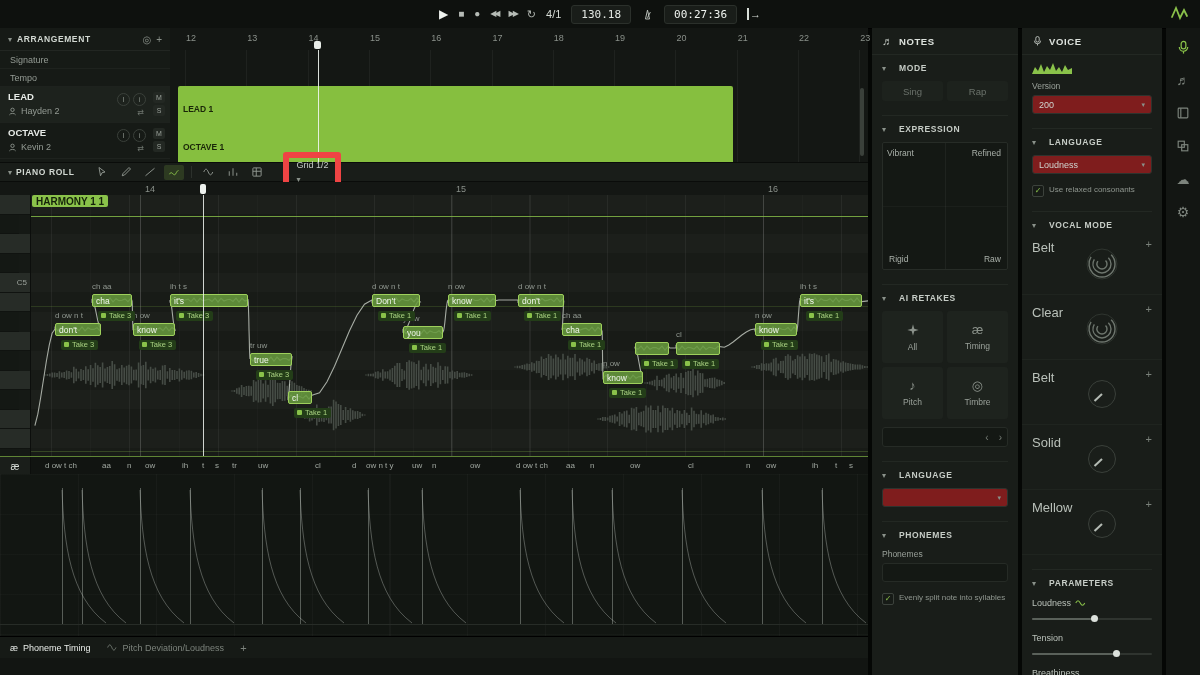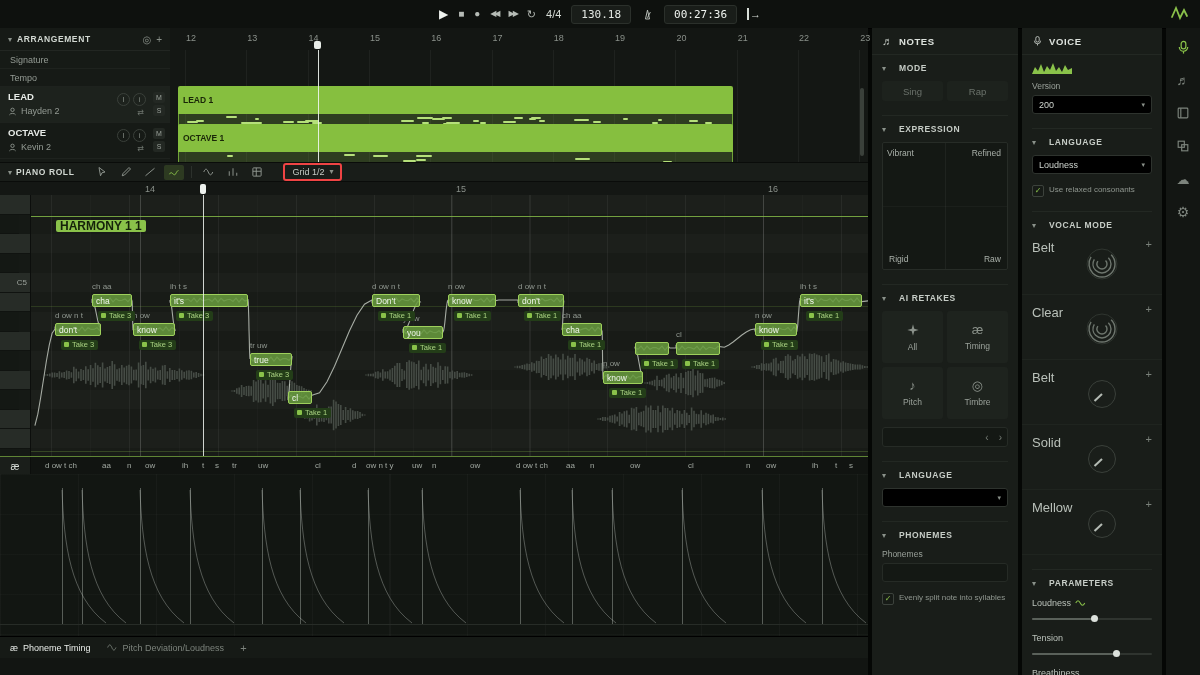--- a/index.html
+++ b/index.html
@@ -37,55 +37,55 @@
   .ms{position:absolute;right:5px;top:5px;display:flex;flex-direction:column;gap:2px;}
   .msb{width:12px;height:11px;background:#232823;border-radius:2px;color:#9aa19a;font-size:7px;display:flex;align-items:center;justify-content:center;}
   
   #arr-timeline{position:absolute;left:170px;top:0;width:698px;height:22px;background:#131613;border-bottom:7px solid #bef264;}
   #tl-nums span{position:absolute;top:5px;color:#8a908a;font-size:9px;}
   #arr-marker{position:absolute;top:13px;width:7px;height:8px;background:#e8ece8;border-radius:2px;}
   #arr-clips{position:absolute;left:170px;top:22px;width:698px;height:112px;background:#141714;overflow:hidden;}
   .vline{position:absolute;top:0;bottom:0;width:1px;background:rgba(255,255,255,.05);}
   .clip{position:absolute;width:555px;}
   .clip-head{height:14px;background:#86bf3f;border-radius:2px 2px 0 0;color:#1a2608;font-size:8.5px;font-weight:bold;
-             display:flex;align-items:center;padding:7px 5px;}
+             display:flex;align-items:center;padding:16px 5px;}
   .clip-body{position:relative;height:20px;background:rgba(122,176,66,.25);border:1px solid #6fa238;border-top:none;
              border-radius:0 0 2px 2px;overflow:hidden;}
   .clip-mini-note{position:absolute;height:2px;background:#b5e07a;border-radius:1px;}
   #arr-playhead{position:absolute;top:0;bottom:0;width:1px;background:rgba(240,245,240,.9);}
   #arr-scroll{position:absolute;width:4px;border-radius:2px;background:#3a403a;}
   
   #pr-toolbar{position:absolute;left:0;top:134px;width:868px;height:20px;background:#191d19;border-top:1px solid #0a0c0a;
               border-bottom:1px solid #0a0c0a;display:flex;align-items:center;gap:4px;padding:0 8px;box-sizing:border-box;}
   .tool{width:20px;height:15px;display:flex;align-items:center;justify-content:center;border-radius:2px;}
   .tool svg{stroke:#969d96;fill:none;stroke-width:1.2;}
   .tool.active{background:rgba(138,194,74,.18);}
   .tool.active svg{stroke:#8ac24a;}
   .tsep{width:1px;height:12px;background:#2c312c;margin:0 3px;}
-  .gridbtn{display:flex;align-items:flex-start;gap:5px;border:2px solid #ef4444;border-radius:3px;padding:2px 7px;color:#c4cac4;font-size:9px;}
+  .gridbtn{display:flex;align-items:flex-start;gap:5px;border:6px solid #ef4444;border-radius:3px;padding:2px 7px;color:#c4cac4;font-size:9px;flex-direction:column;}
   
   #pr-ruler{position:absolute;left:0;top:154px;width:868px;height:13px;background:#141714;border-bottom:1px solid #1e221e;}
   #pr-ruler span{position:absolute;top:2px;color:#8a908a;font-size:9px;}
   #pr-marker{position:absolute;left:200px;top:2px;width:6px;height:10px;background:#eef2ee;border-radius:2px;}
   
   #pr-main{position:absolute;left:0;top:167px;width:868px;height:261px;overflow:hidden;
     background:
       repeating-linear-gradient(90deg, rgba(255,255,255,.035) 0 1px, transparent 1px 77.9px),
       repeating-linear-gradient(90deg, rgba(255,255,255,.018) 0 1px, transparent 1px 38.95px),
       repeating-linear-gradient(180deg, #1c1f1b 0 19.5px, #181b17 19.5px 39px);
     background-position:140px 0,140px 0,0 0;}
   #pr-grid .barline{position:absolute;top:0;bottom:0;width:1px;background:rgba(255,255,255,.13);}
   #pr-keys{position:absolute;left:0;top:0;width:30px;height:261px;background:#151915;border-right:1px solid #0c0e0c;z-index:5;}
   .key{position:absolute;left:0;height:19.5px;box-sizing:border-box;border-bottom:1px solid #101310;}
   .key.w{width:30px;background:#272c27;}
   .key.b{width:19px;background:#141814;}
   .key span{position:absolute;right:3px;top:5px;font-size:8px;color:#9aa19a;}
   .lane-line{position:absolute;left:30px;right:0;height:1px;}
-  #harmony-pill{position:absolute;left:32px;top:25px;height:12px;background:#8ac24a;border-radius:2px;color:#15220a;
-                font-size:12px;font-weight:bold;display:flex;align-items:center;padding:0 4px;z-index:6;margin-left:24px;}
+  #harmony-pill{position:absolute;left:32px;top:0;height:12px;background:#8ac24a;border-radius:2px;color:#15220a;
+                font-size:10px;font-weight:bold;display:flex;align-items:center;padding:0 4px;z-index:6;}
   #pr-svg{position:absolute;left:0;top:0;z-index:3;}
   #pr-notes{position:absolute;left:0;top:0;width:868px;height:261px;z-index:4;}
   .note{position:absolute;height:13px;background:rgba(103,153,61,.88);border:1px solid #9ed05c;border-radius:2px;
         color:#f0f5ec;font-size:8.5px;line-height:12px;padding-left:3px;box-sizing:border-box;white-space:nowrap;overflow:visible;}
   .nph{position:absolute;color:#8f968f;font-size:8px;white-space:nowrap;}
   .take{position:absolute;display:flex;align-items:center;gap:3px;background:#233d18;border-radius:2px;
         padding:1px 4px 1px 3px;color:#aad382;font-size:7.5px;line-height:1;z-index:5;}
   .tksq{width:5px;height:5px;background:#8ac24a;border-radius:1px;display:inline-block;}
   #pr-playhead{position:absolute;top:0;bottom:0;width:1px;background:rgba(240,245,240,.85);z-index:7;}
   
@@ -124,21 +124,21 @@
   #xy-pad:after{content:"";position:absolute;left:0;right:0;top:50%;height:1px;background:rgba(255,255,255,.03);}
   .xy-lab{position:absolute;font-size:8.5px;color:#a9b0a9;}
   .retake-grid{margin:8px 10px 0;display:grid;grid-template-columns:1fr 1fr;gap:4px;}
   .rtbtn{height:52px;background:#1e231e;border-radius:3px;display:flex;flex-direction:column;align-items:center;justify-content:center;gap:5px;}
   .rtbtn .ric{color:#8a918a;font-size:13px;line-height:1;display:flex;}
   .rtbtn .rlb{color:#9aa19a;font-size:8.5px;}
   .navrow{margin:8px 10px 0;height:18px;background:#141814;border:1px solid #262b26;border-radius:3px;
           display:flex;align-items:center;}
   .navrow .fld{flex:1;}
   .navrow .nav{color:#777e77;font-size:10px;padding:0 5px;}
-  .dd{margin:8px 10px 0;height:17px;background:#000000;border:1px solid #2e332e;border-radius:3px;
+  .dd{margin:8px 10px 0;height:17px;background:#7f1d1d;border:1px solid #2e332e;border-radius:3px;
       display:flex;align-items:center;padding:0 6px;}
   .dd .val{flex:1;font-size:9px;color:#cfd5cf;}
   .dd .dchev{color:#8a918a;font-size:7px;}
   .minilab{margin:9px 10px 0;font-size:8.5px;color:#9aa19a;}
   .input{margin:4px 10px 0;height:17px;background:#141814;border:1px solid #262b26;border-radius:3px;}
   .cbrow{margin:11px 10px 0;display:flex;align-items:flex-start;gap:5px;}
   .cb{width:10px;height:10px;border:1px solid #3c423c;background:#171b17;border-radius:2px;flex:none;
       display:flex;align-items:center;justify-content:center;}
   .cb .tick{color:#8ac24a;font-size:8px;line-height:1;}
   .cblab{font-size:8px;color:#8f968f;line-height:1.25;}
@@ -167,21 +167,21 @@
 <div id="app">
 
   <div id="topbar">
     <div class="tcenter">
       <span class="tbtn play">▶</span>
       <span class="tbtn">■</span>
       <span class="tbtn">●</span>
       <span class="tbtn" style="font-size:8px;letter-spacing:-2px;">◀◀</span>
       <span class="tbtn" style="font-size:8px;letter-spacing:-2px;">▶▶</span>
       <span class="tbtn" style="font-size:11px;">↻</span>
-      <span class="sig">4/4</span>
+      <span class="sig">4/1</span>
       <span class="tbox">130.18</span>
       <span style="display:flex;">
         <svg width="13" height="13" viewBox="0 0 16 16" stroke="#b9bfb9" fill="none" stroke-width="1.2">
           <path d="M5.5 13.5L8 2.5l2.5 11z"></path>
             <line x1="8" y1="12" x2="11.5" y2="5"></line>
         </svg>
       </span>
       <span class="tbox" style="color:#f0f4f0;">00:27:36</span>
       <span class="toend">→</span>
     </div>

